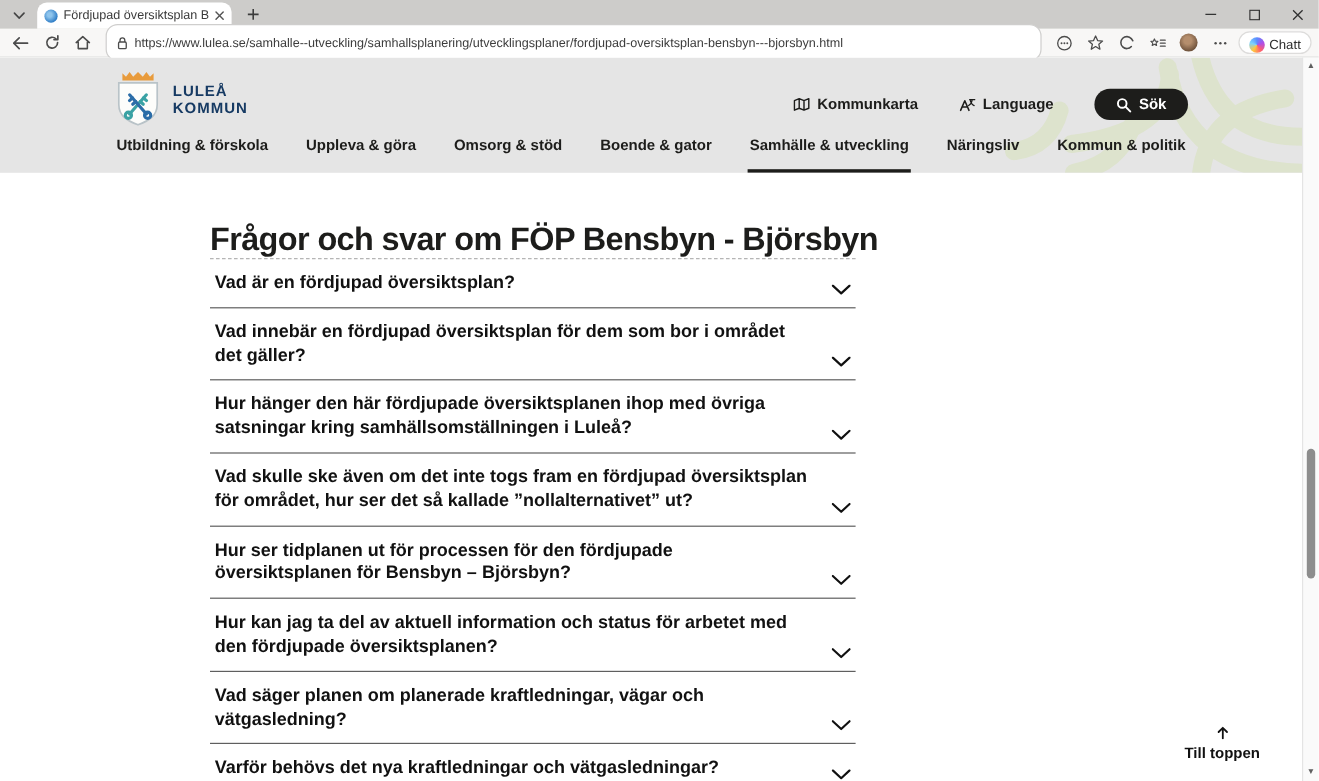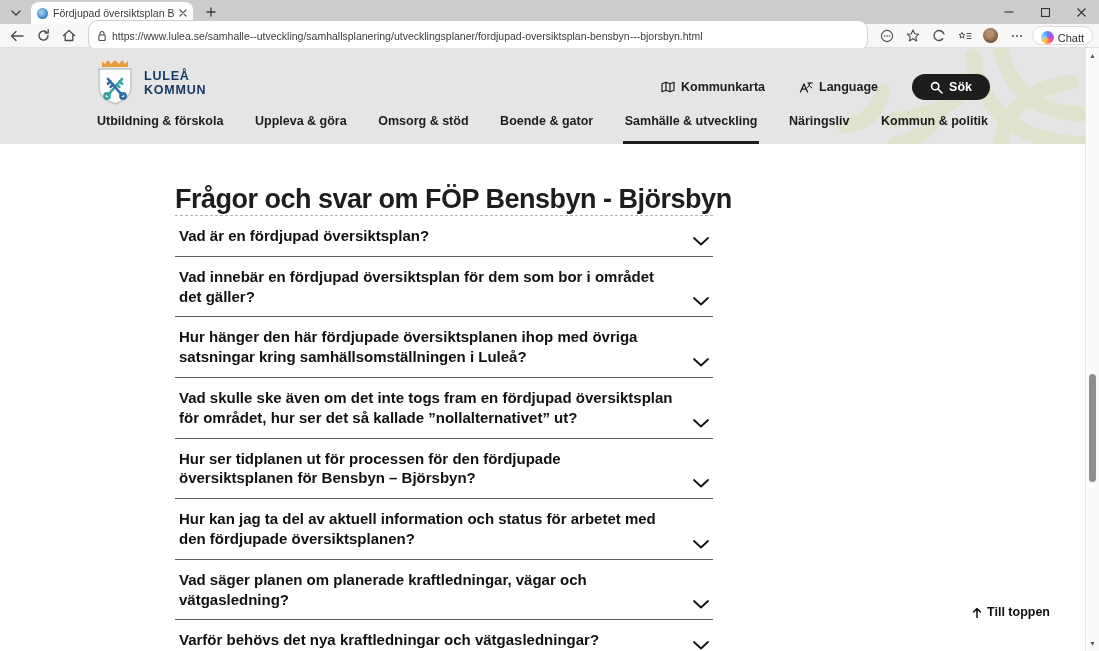--- a/index.html
+++ b/index.html
@@ -81,21 +81,21 @@
   .page-title { font-size:27px; font-weight:bold; color:#1d1d1b;
     letter-spacing:-0.5px; }
 
   .faq { width:538px; border-top:1px dashed #b5b5b5; }
   .faq-item { display:flex; align-items:flex-end; justify-content:space-between;
     gap:14px; padding:10px 4px; border-bottom:1px solid #5f5f5f; cursor:pointer; }
   .faq-q { font-size:15px; font-weight:bold; color:#111; line-height:1.32; }
   .chev { flex:none; }
 
   .back-to-top { position:absolute; top:557px; right:35px; display:flex;
-    align-items:center; gap:5px; font-size:12.5px; font-weight:bold; color:#111; }
+    align-items:center; gap:5px; font-size:12.5px; font-weight:bold; color:#111;flex-direction:column; }
 
   svg { display:block; }
 </style>
 </head>
 <body>
 
 <div class="window">
 
   <div class="titlebar">
     <div class="tab-actions">

